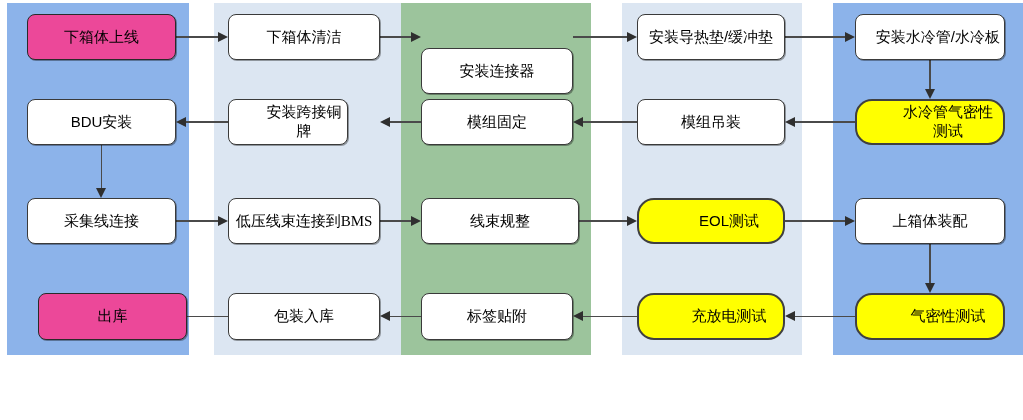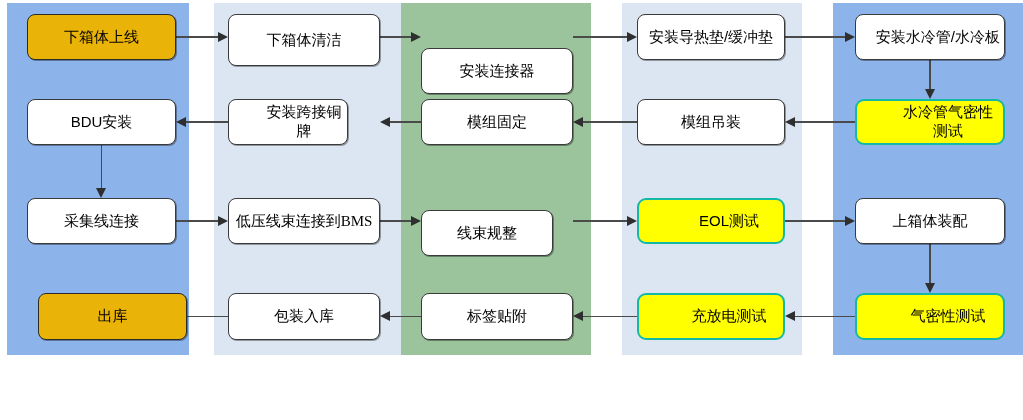--- a/index.html
+++ b/index.html
@@ -31,28 +31,28 @@
     color:#000;
     padding:2px 4px;
     z-index:5;
   }
   .node.proc{
     background:#ffffff;
     border:1.5px solid #3a3a3a;
     box-shadow:1px 1px 0 rgba(0,0,0,0.35);
   }
   .node.terminal{
-    background:#eab308;
+    background:#ec4899;
     border:1.5px solid #2a2a2a;
     box-shadow:1px 1px 0 rgba(0,0,0,0.35);
   }
   .node.test{
     background:#ffff00;
-    border:2px solid #14b8a6;
-    border-radius:9px;
+    border:2px solid #404040;
+    border-radius:17px;
     padding-left:40px;
   }
 
   
   .conn{position:absolute;background:#4a4a4a;z-index:3;}
   .conn.h{height:1.6px;}
   .conn.v{width:1.6px;}
   .arrow{position:absolute;width:0;height:0;z-index:4;}
   .arrow.right{border-top:5.5px solid transparent;border-bottom:5.5px solid transparent;border-left:10px solid #2f2f2f;}
   .arrow.left{border-top:5.5px solid transparent;border-bottom:5.5px solid transparent;border-right:10px solid #2f2f2f;}
@@ -109,21 +109,21 @@
       <div class="arrow left" style="left: 573px; top: 311px;"></div>
       <div class="conn h" style="left: 389px; top: 315.7px; width: 32px;"></div>
       <div class="arrow left" style="left: 380px; top: 311px;"></div>
       <div class="conn h" style="left: 185px; top: 315.7px; width: 43px;"></div>
       <div class="arrow left" style="left: 176px; top: 311px;"></div>
     </div>
   <div id="nodes">
       <div class="node terminal" style="left: 27px; top: 14px; width: 149px; height: 46px;">
         <span>下箱体上线</span>
       </div>
-      <div class="node proc" style="left: 228px; top: 14px; width: 152px; height: 52px;">
+      <div class="node proc" style="left: 228px; top: 14px; width: 152px; height: 46px;">
         <span>下箱体清洁</span>
       </div>
       <div class="node proc" style="left: 421px; top: 14px; width: 152px; height: 46px; margin-top: 34px;">
         <span>安装连接器</span>
       </div>
       <div class="node proc" style="left: 637px; top: 14px; width: 148px; height: 46px;">
         <span>安装导热垫/缓冲垫</span>
       </div>
       <div class="node proc" style="left: 855px; top: 14px; width: 150px; height: 46px; justify-content: flex-end;">
         <span>安装水冷管/水冷板</span>
@@ -142,21 +142,21 @@
       </div>
       <div class="node proc" style="left: 27px; top: 99px; width: 149px; height: 46px;">
         <span>BDU安装</span>
       </div>
       <div class="node proc" style="left: 27px; top: 198px; width: 149px; height: 46px;">
         <span>采集线连接</span>
       </div>
       <div class="node proc" style="left: 228px; top: 198px; width: 152px; height: 46px; font-family: Liberation Serif, serif;">
         <span>低压线束连接到BMS</span>
       </div>
-      <div class="node proc" style="left: 421px; top: 210px; width: 132px; height: 46px;">
+      <div class="node proc" style="left: 421px; top: 198px; width: 158px; height: 46px;">
         <span>线束规整</span>
       </div>
       <div class="node test" style="left: 637px; top: 198px; width: 148px; height: 46px;">
         <span>EOL测试</span>
       </div>
       <div class="node proc" style="left: 855px; top: 198px; width: 150px; height: 46px;">
         <span>上箱体装配</span>
       </div>
       <div class="node test" style="left: 855px; top: 293px; width: 150px; height: 47px;">
         <span>气密性测试</span>

